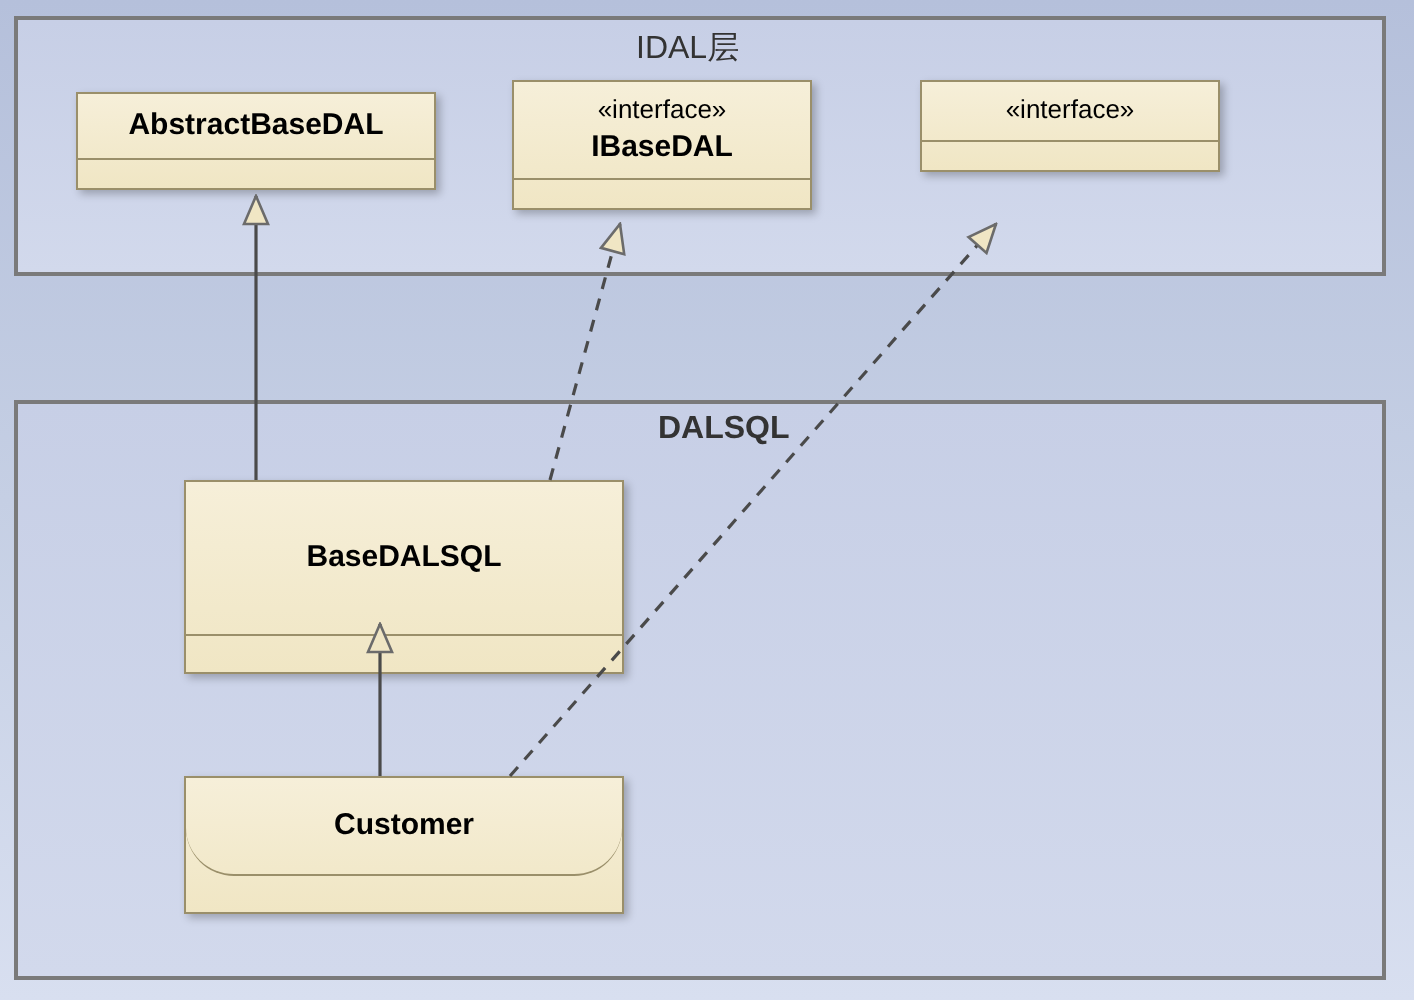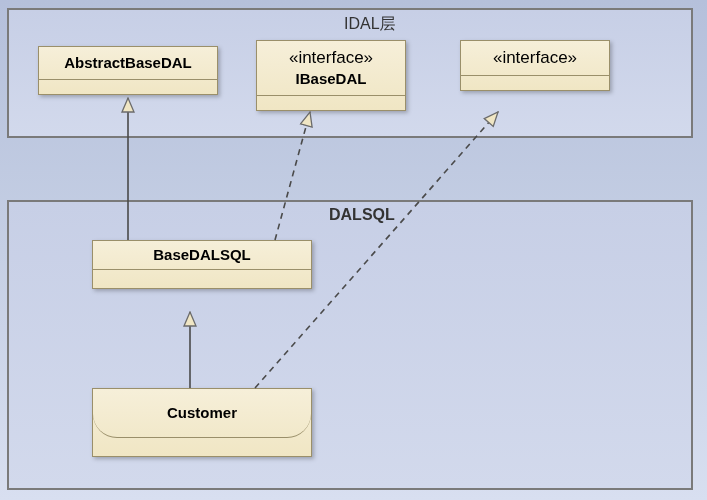--- a/index.html
+++ b/index.html
@@ -29,21 +29,21 @@
     }
     .classbox .header {
       text-align: center;
       padding: 6px 4px;
       border-bottom: 1.5px solid #9a8f6a;
       font-size: 15px;
       line-height: 1.3;
     }
     .classbox .header .stereotype {
       display: block;
-      font-size: 17px;
+      font-size: 13px;
       font-weight: normal;
     }
     .classbox .header .name {
       display: block;
       font-weight: bold;
     }
     .classbox .body {
       height: 14px;
     }
     svg.connectors {
@@ -51,21 +51,21 @@
       top: 0; left: 0;
       width: 707px;
       height: 500px;
       pointer-events: none;
     }
   </style>
 </head>
 <body>
 
 <div class="package" style="left:7px; top:8px; width:686px; height:130px;">
-  <div class="package-label" style="left:335px; top:4px;">IDAL层</div>
+  <div class="package-label" style="left:309px; top:4px;">IDAL层</div>
 </div>
 
 <div class="package" style="left:7px; top:200px; width:686px; height:290px;">
   <div class="package-label" style="left:320px; top:4px;font-weight:bold;">DALSQL</div>
 </div>
 
 <div class="classbox" style="left:38px; top:46px; width:180px;">
   <div class="header">
     <span class="name">AbstractBaseDAL</span>
   </div>
@@ -81,21 +81,21 @@
 </div>
 
 <div class="classbox" style="left:460px; top:40px; width:150px;">
   <div class="header">
     <span class="stereotype">«interface»</span>
   </div>
   <div class="body"></div>
 </div>
 
 <div class="classbox" style="left:92px; top:240px; width:220px;">
-  <div class="header" style="padding:4px 4px;">
+  <div class="header" style="padding:28px 4px;">
     <span class="name">BaseDALSQL</span>
   </div>
   <div class="body" style="height:18px;"></div>
 </div>
 
 <div class="classbox" style="left:92px; top:388px; width:220px;">
   <div class="header" style="padding:14px 4px;border-radius:24px;">
     <span class="name">Customer</span>
   </div>
   <div class="body" style="height:18px;"></div>

